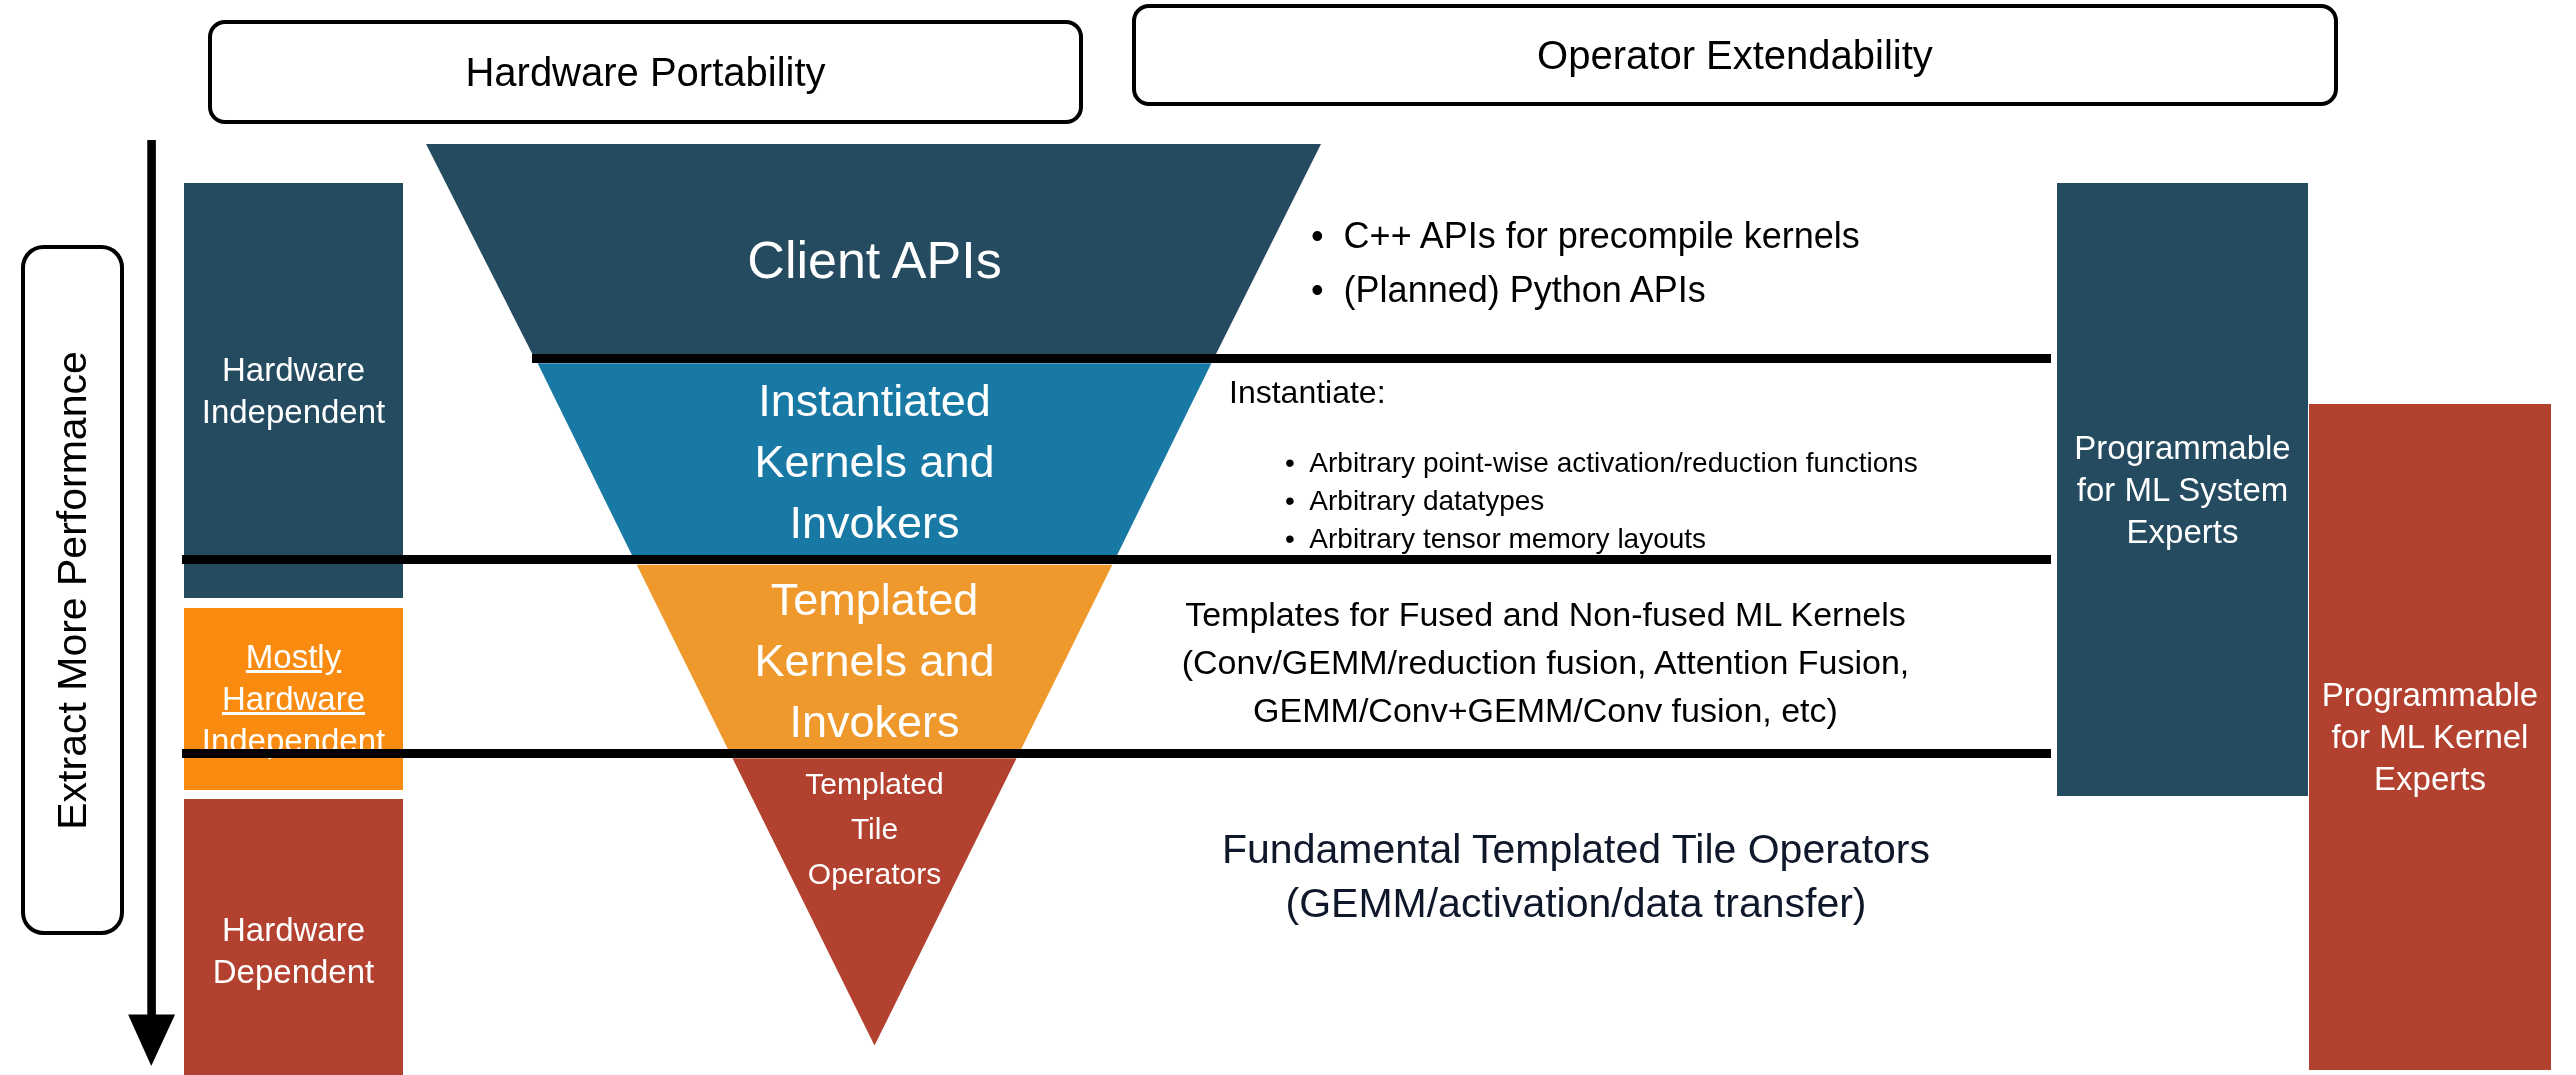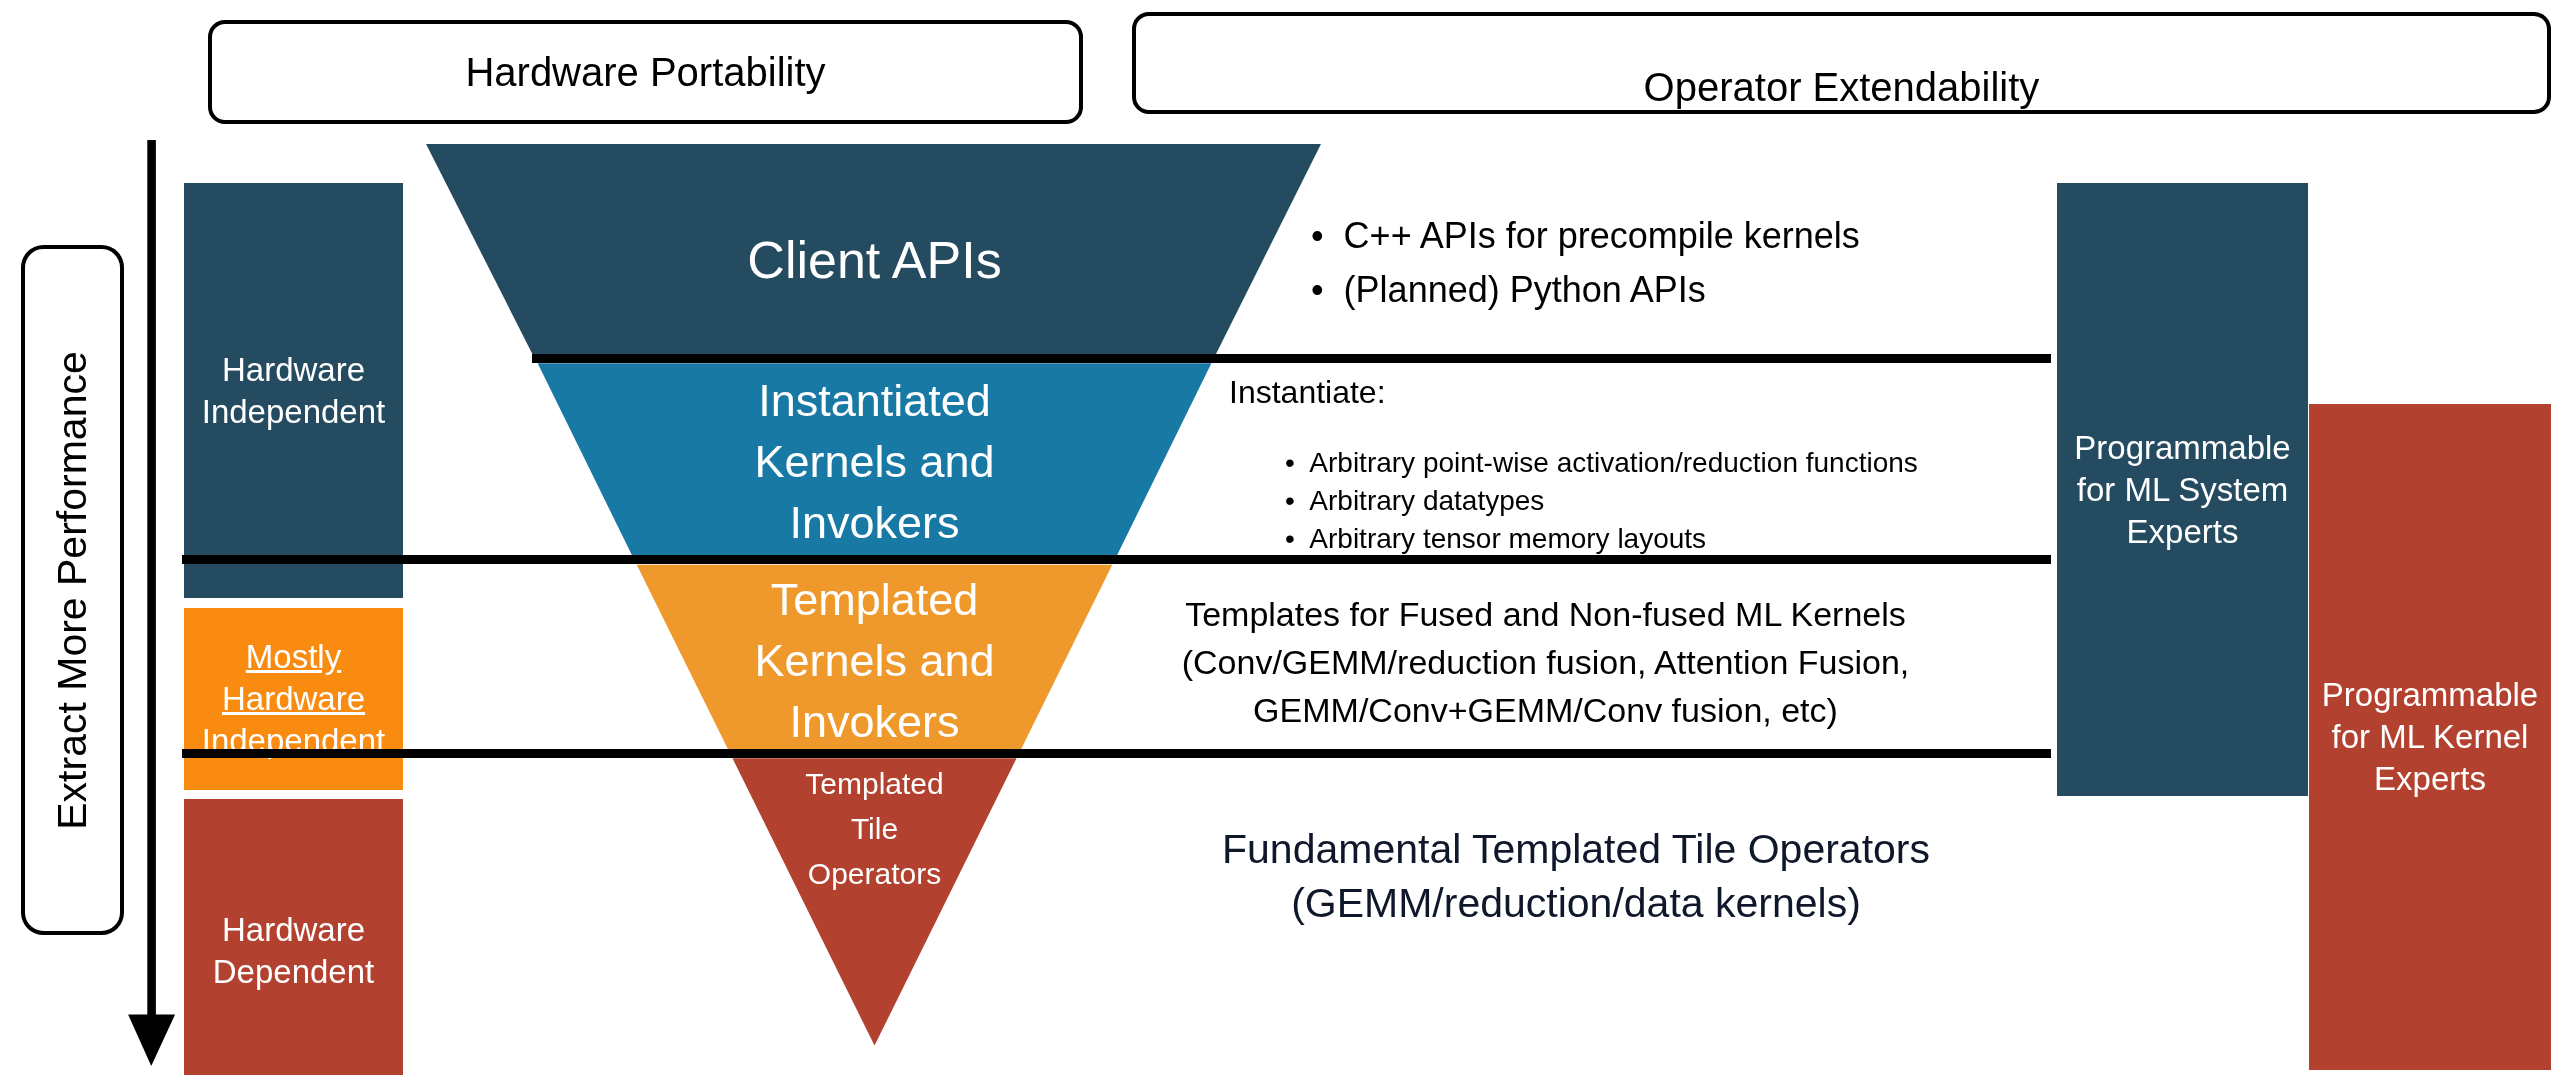--- a/index.html
+++ b/index.html
@@ -63,21 +63,21 @@
     <polygon points="964,855 1684,855 1546,1134 1102,1134" fill="#EF992C"></polygon>
     <polygon points="1109,1148 1539,1148 1324,1583" fill="#B2412F"></polygon>
 
     <rect x="223" y="212" width="13" height="1330" fill="#000"></rect>
     <polygon points="194,1536 265,1536 229,1614" fill="#000"></polygon>
   </svg>
 
   <div class="hdr-box" style="left:208px;top:20px;width:875px;height:104px;">
     <span>Hardware Portability</span>
   </div>
-  <div class="hdr-box" style="left:1132px;top:12px;width:1419px;height:102px;align-items:flex-end;">
+  <div class="hdr-box" style="left:1132px;top:4px;width:1206px;height:102px;">
     <span>Operator Extendability</span>
   </div>
 
   <div class="perf-box" style="left:21px;top:245px;width:103px;height:690px;">
     <span class="vtext">Extract More Performance</span>
   </div>
 
   <div class="level-box navy" style="left:184px;top:142px;width:219px;height:415px;">
     <span>Hardware</span>
     <span>Independent</span>
@@ -129,21 +129,21 @@
   </div>
 
   <div class="templates-note">
     <div>Templates for Fused and Non-fused ML Kernels</div>
     <div>(Conv/GEMM/reduction fusion, Attention Fusion,</div>
     <div>GEMM/Conv+GEMM/Conv fusion, etc)</div>
   </div>
 
   <div class="fundamental-note">
     <div>Fundamental Templated Tile Operators</div>
-    <div>(GEMM/reduction/data kernels)</div>
+    <div>(GEMM/activation/data transfer)</div>
   </div>
 
   <div class="level-box navy" style="left:2057px;top:142px;width:251px;height:613px;">
     <span>Programmable</span>
     <span>for ML System</span>
     <span>Experts</span>
   </div>
   <div class="level-box brick" style="left:2309px;top:363px;width:242px;height:666px;">
     <span>Programmable</span>
     <span>for ML Kernel</span>

